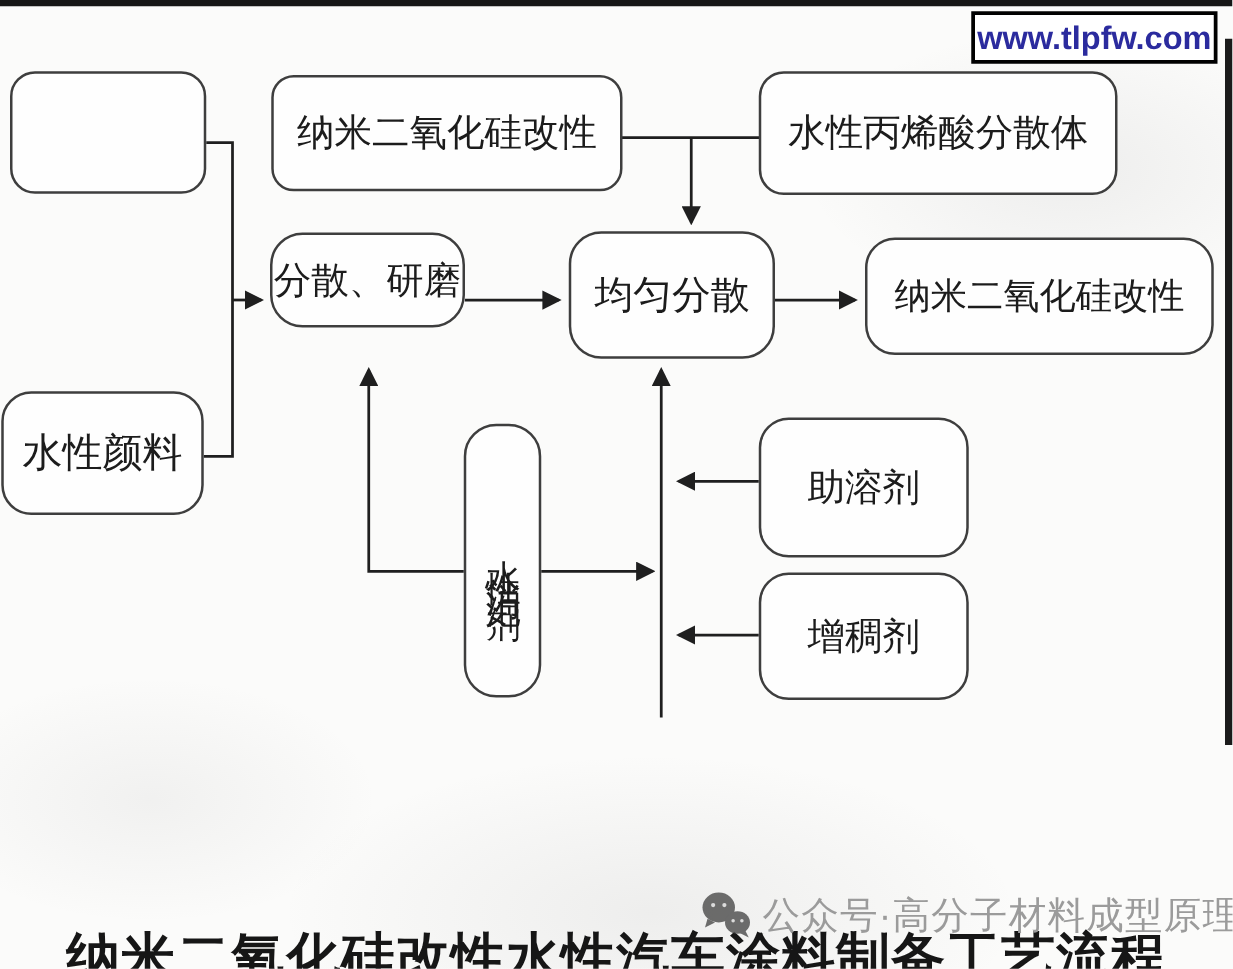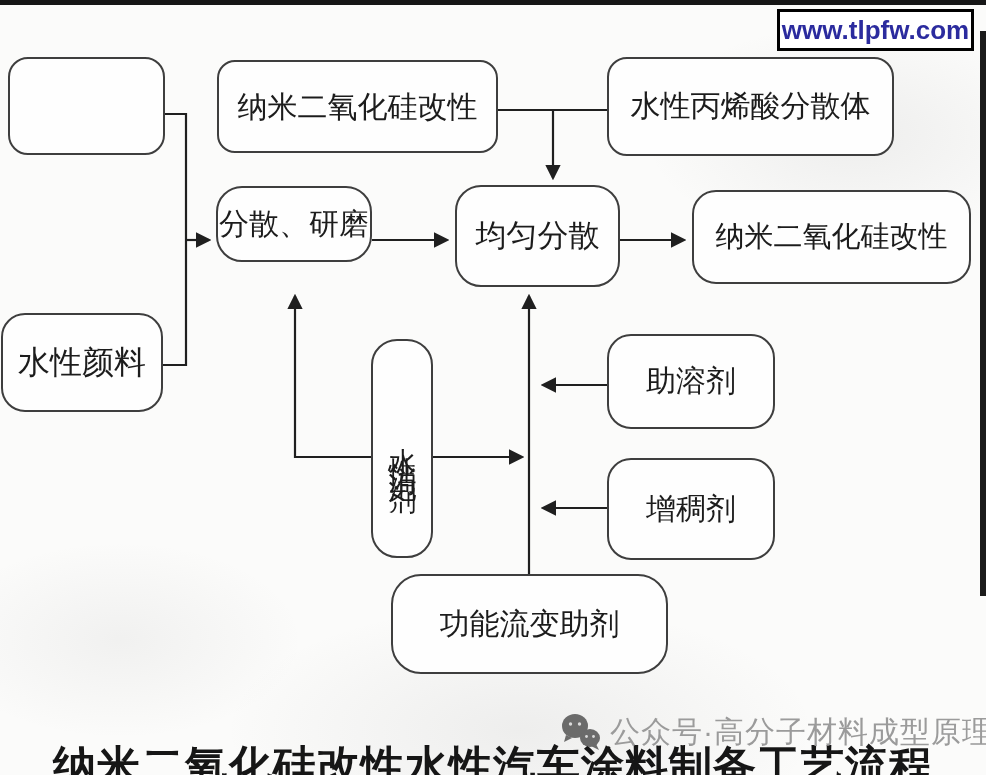--- a/index.html
+++ b/index.html
@@ -39,21 +39,21 @@
   .node span{display:block;}
   #node-deionized{left:8px;top:57px;width:157px;height:98px;border-radius:20px;font-size:28px;line-height:1.45;}
   #node-pu{left:217px;top:60px;width:281px;height:93px;border-radius:18px;font-size:30px;line-height:1.4;}
   #node-acrylic{left:607px;top:57px;width:287px;height:99px;border-radius:20px;font-size:30px;}
   #node-grind{left:216px;top:186px;width:156px;height:76px;border-radius:26px;font-size:30px;}
   #node-uniform{left:455px;top:185px;width:165px;height:102px;border-radius:26px;font-size:31px;}
   #node-final{left:692px;top:190px;width:279px;height:94px;border-radius:24px;font-size:29px;line-height:1.35;}
   #node-pigment{left:1px;top:313px;width:162px;height:99px;border-radius:24px;font-size:32px;}
   #node-defoamer{left:371px;top:339px;width:62px;height:219px;border-radius:26px;font-size:28px;}
   #node-defoamer span{writing-mode:vertical-rl;text-orientation:upright;letter-spacing:9px;}
-  #node-cosolvent{left:607px;top:334px;width:168px;height:95px;border-radius:24px;font-size:30px;}
+  #node-cosolvent{left:607px;top:334px;width:168px;height:112px;border-radius:24px;font-size:30px;}
   #node-thickener{left:607px;top:458px;width:168px;height:102px;border-radius:24px;font-size:30px;font-family:Liberation Mono, monospace;}
   #node-rheology{left:391px;top:574px;width:277px;height:100px;border-radius:30px;font-size:30px;}
 
   svg.wires{position:absolute;inset:0;pointer-events:none;}
 
   
   .caption{
     position:absolute;left:0;top:738px;width:986px;text-align:center;
     font-size:43px;font-weight:bold;color:#161616;letter-spacing:1px;
     font-family:"Liberation Sans","DejaVu Sans",sans-serif;white-space:nowrap;
@@ -143,23 +143,20 @@
   </div>
 
   <div class="node" id="node-cosolvent">
     <span>助溶剂</span>
   </div>
 
   <div class="node" id="node-thickener">
     <span>增稠剂</span>
   </div>
 
-  <div class="node" id="node-rheology">
-    <span>功能流变助剂</span>
-  </div>
 
   <div class="watermark">
     <svg width="42" height="40" viewBox="0 0 42 40">
       <g fill="#4e4e4e" opacity="0.82">
         <ellipse cx="15" cy="14" rx="13" ry="12"></ellipse>
         <path d="M6 23 L4 30 L12 26 z"></path>
         <ellipse cx="30" cy="26" rx="10" ry="9"></ellipse>
         <path d="M36 32 L39 38 L31 34 z"></path>
       </g>
       <g fill="#e8e8e8" opacity="0.9">

